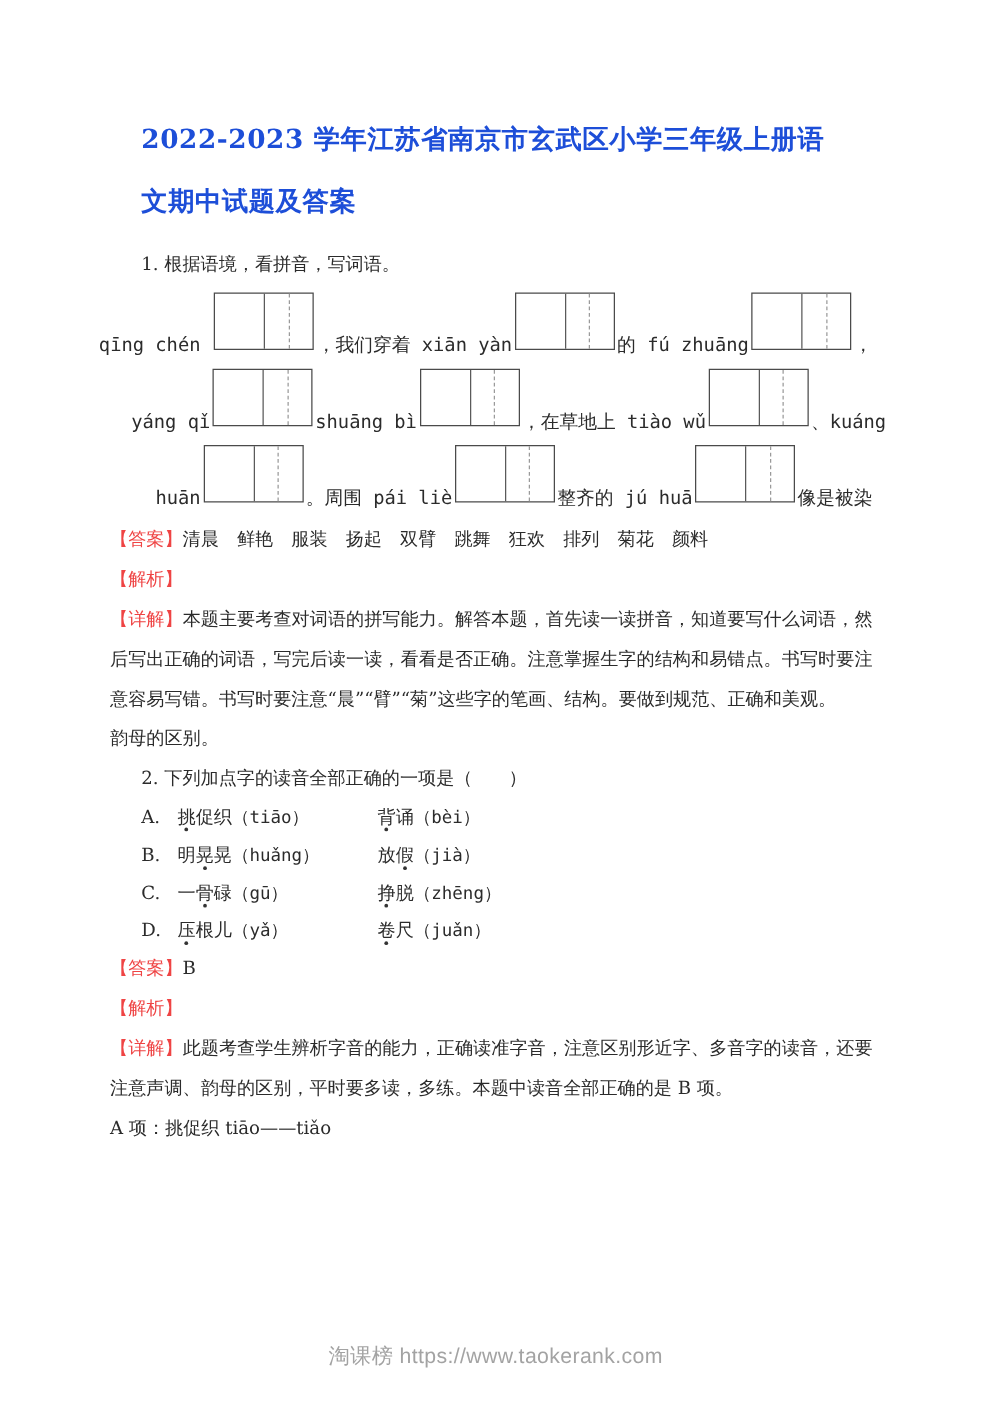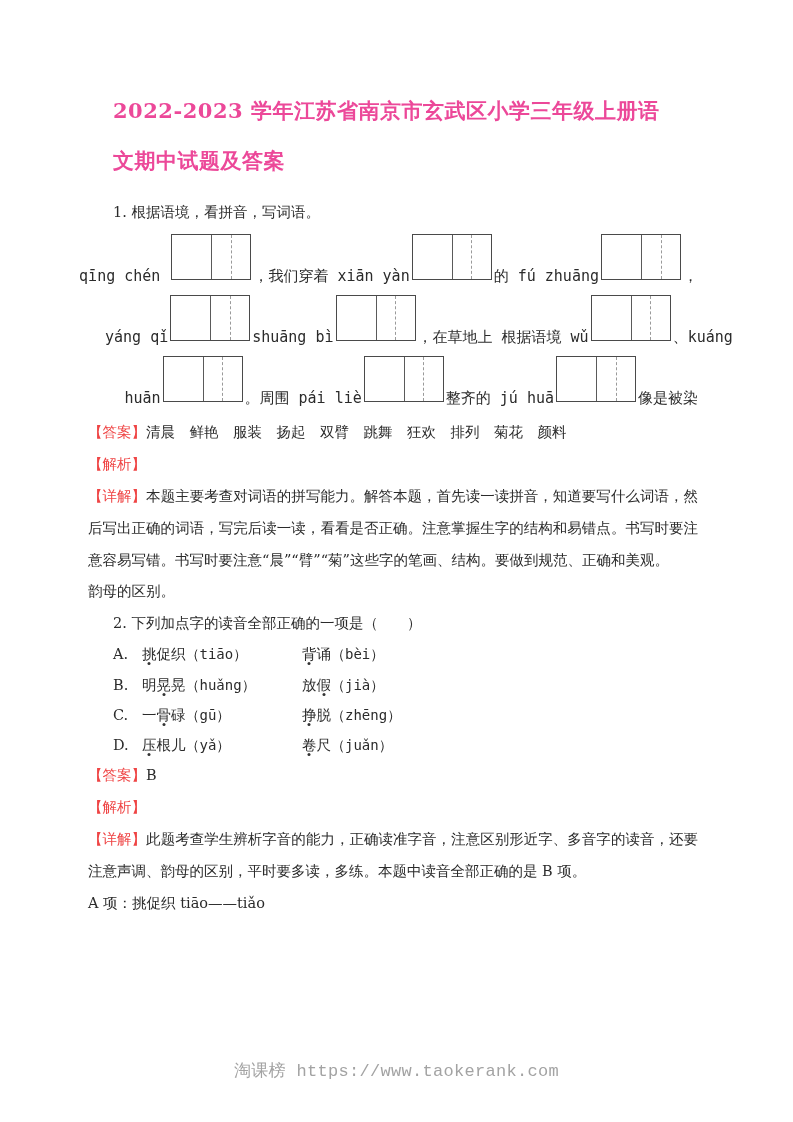--- a/index.html
+++ b/index.html
@@ -4,21 +4,21 @@
 <style>
   html,body{margin:0;padding:0;}
   body{
     width:793px;height:1122px;background:#ffffff;position:relative;overflow:hidden;
     font-family:"DejaVu Serif","Liberation Serif",serif;
     color:#2b2b2b;
   }
   .page{position:absolute;top:0;left:0;right:0;bottom:0;padding:86px 95px 0 88px;}
   .title{
     margin:0 0 10px 25px;width:565px;
-    font-size:21px;font-weight:700;line-height:2.4;color:#ec4899;
+    font-size:21px;font-weight:700;line-height:2.4;color:#1d4ed8;
     letter-spacing:0.5px;
   }
   .section-label{font-size:14px;line-height:2.1;margin-top:2px;}
   .q-heading{font-size:14.5px;line-height:2.15;margin-left:25px;margin-top:3px;}
   .rows{margin-top:6px;}
   .pyrow{
     display:flex;align-items:flex-end;margin-bottom:15px;
     font-family:"DejaVu Sans Mono","Liberation Mono",monospace;
     font-size:15px;white-space:pre;
   }
@@ -48,22 +48,22 @@
   .opt-label{width:29px;flex:0 0 auto;}
   .col1{width:160px;flex:0 0 auto;}
   .col2{flex:1;}
   .py{font-family:"DejaVu Sans Mono","Liberation Mono",monospace;font-size:14px;margin-top:34px;}
   .dotted{position:relative;}
   .dotted::after{
     content:"";position:absolute;left:50%;transform:translateX(-50%);
     bottom:-3px;width:3px;height:3px;border-radius:50%;background:#333;
   }
   .footer{
-    position:absolute;left:0;right:0;bottom:40px;text-align:center;
-    font-family:Liberation Mono, monospace;
+    position:absolute;left:0;right:0;bottom:26px;text-align:center;
+    font-family:Liberation Sans, sans-serif;
     font-size:17px;color:#a3a3a3;letter-spacing:0.3px;
   }
 </style>
 </head>
 <body>
 
 <div class="page">
 
   <h1 class="title">2022-2023 学年江苏省南京市玄武区小学三年级上册语文期中试题及答案</h1>
 
@@ -80,21 +80,21 @@
       <span class="seg">的 fú zhuāng</span>
       <span class="wbox"></span>
       <span class="seg">，</span>
     </div>
 
     <div class="pyrow row2">
       <span class="seg">yáng qǐ</span>
       <span class="wbox"></span>
       <span class="seg">shuāng bì</span>
       <span class="wbox"></span>
-      <span class="seg">，在草地上 根据语境 wǔ</span>
+      <span class="seg">，在草地上 tiào wǔ</span>
       <span class="wbox"></span>
       <span class="seg">、kuáng</span>
     </div>
 
     <div class="pyrow row3">
       <span class="seg">huān</span>
       <span class="wbox"></span>
       <span class="seg">。周围 pái liè</span>
       <span class="wbox"></span>
       <span class="seg">整齐的 jú huā</span>

